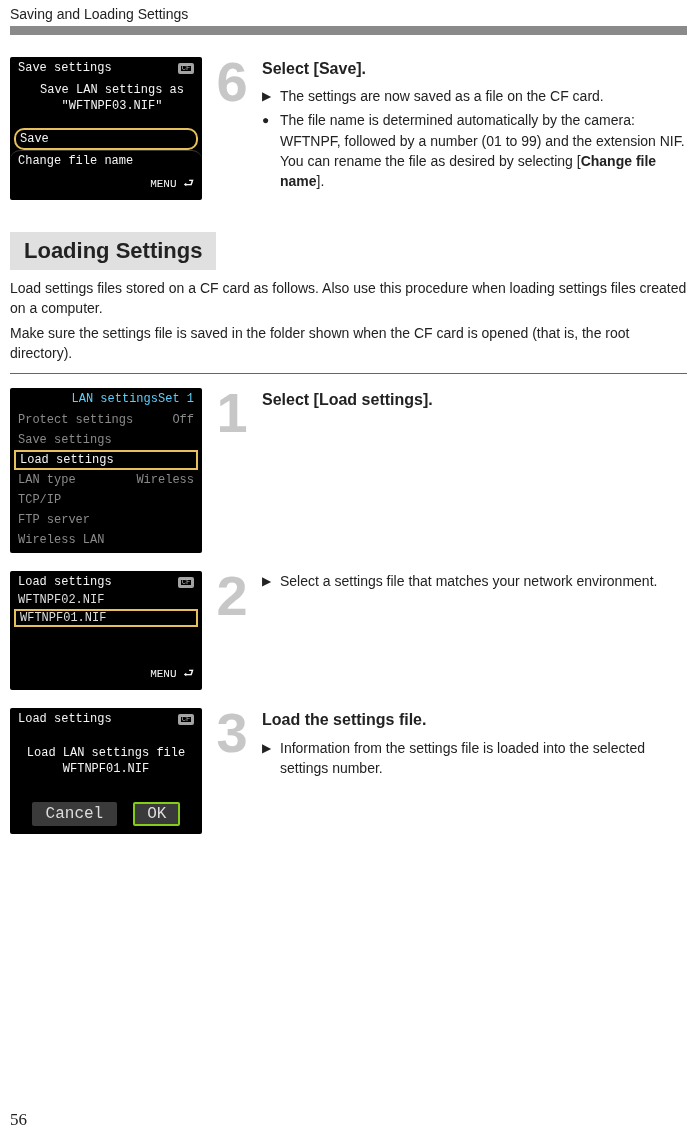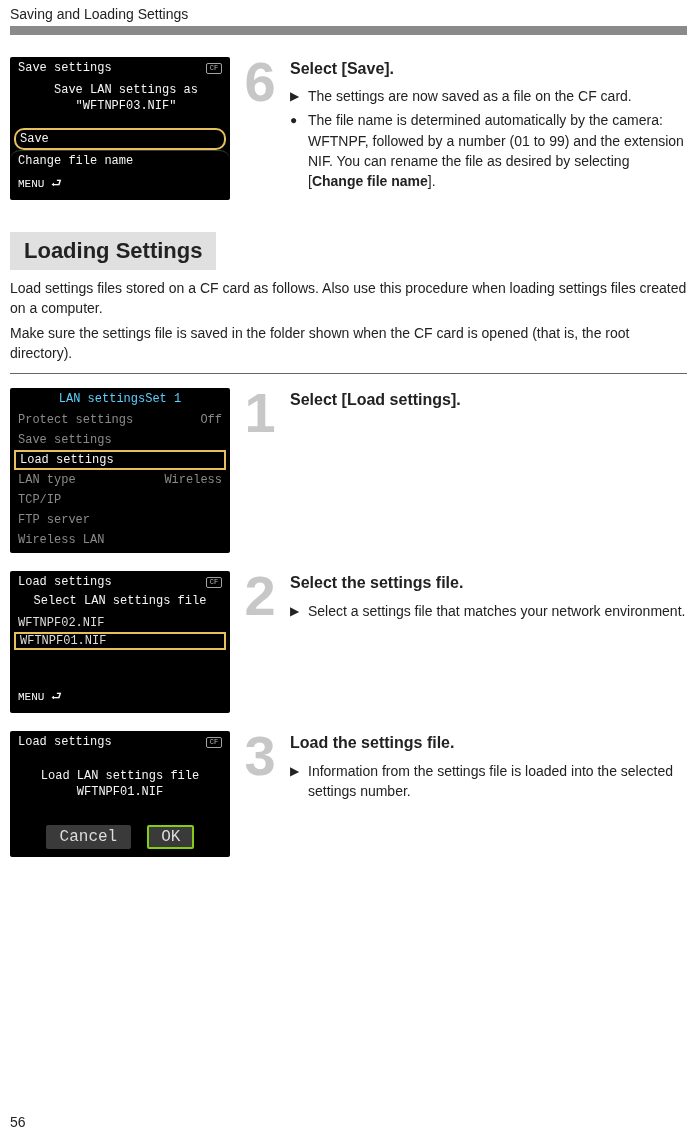--- a/index.html
+++ b/index.html
@@ -20,39 +20,39 @@
     height: 9px;
     background: #8a8a8a;
     margin-bottom: 22px;
   }
   .step-row {
     display: flex;
     align-items: flex-start;
     margin-bottom: 18px;
   }
   .screenshot {
-    width: 220px;
+    width: 192px;
     flex-shrink: 0;
     background: #000;
     color: #f5f5f5;
     font-family: "Courier New", monospace;
     font-size: 12px;
     position: relative;
     border-radius: 2px;
   }
   .ss-title {
     display: flex;
     justify-content: space-between;
     align-items: center;
     padding: 4px 8px 2px 8px;
     font-size: 12px;
   }
   .cf-badge {
     width: 16px; height: 11px;
-    border: 1px solid #a3a3a3;
+    border: 3px solid #a3a3a3;
     border-radius: 2px;
     font-size: 7px;
     display: inline-flex;
     align-items: center;
     justify-content: center;
     color: #bbb;
   }
   .ss-center {
     text-align: center;
     padding: 6px 0 14px 12px;
@@ -62,39 +62,39 @@
     padding: 3px 8px;
     border-top: 1px solid #3a3a3a;
     border-radius: 10px;
   }
   .option-row.selected {
     border: 2px solid #e6c05a;
     margin: 0 4px;
     padding: 2px 4px;
   }
   .menu-footer {
-    text-align: left;
+    text-align: right;
     padding: 3px 8px 5px 8px;
     font-size: 11px;
   }
   .menu-arrow { font-size: 12px; }
   .lan-row {
     display: flex;
     justify-content: space-between;
     padding: 3px 8px;
   }
   .lan-row.dim { color: #8a8a8a; }
   .lan-row.selected {
     border: 2px solid #e6c05a;
     margin: 0 4px;
     padding: 1px 4px;
   }
   .lan-header {
     display: flex;
-    justify-content: center;
+    justify-content: flex-end;
     padding: 4px 8px;
     color: #5ad0ff;
   }
   .btn-row {
     display: flex;
     justify-content: center;
     gap: 16px;
     padding: 10px 0 8px 0;
   }
   .ss-btn {
@@ -158,21 +158,22 @@
   }
   .hr-thin {
     border: none;
     border-top: 1px solid #666;
     margin: 10px 0 14px 0;
   }
   .page-num {
     position: absolute;
     bottom: 12px;
     left: 10px;
-    font-size: 14px;
+    font-size: 17px;
+    font-family: Liberation Serif, serif;
   }
   .file-row { padding: 2px 8px; color: #ddd; }
   .file-row.selected {
     border: 2px solid #e6c05a;
     margin: 0 4px;
     padding: 0 4px;
   }
 </style>
 </head>
 <body>
@@ -263,32 +264,30 @@
   </div>
 </div>
 
 
 <div class="step-row">
   <div class="screenshot">
     <div class="ss-title">
       <span>Load settings</span>
       <span class="cf-badge">CF</span>
     </div>
-    <div style="text-align:center;padding:3px 0 6px 0;">Select LAN settings file</div>
     <div class="file-row">WFTNPF02.NIF</div>
     <div class="file-row selected">WFTNPF01.NIF</div>
     <div style="height:34px;"></div>
     <div class="menu-footer">
       <span>MENU</span>
       <span class="menu-arrow">⮐</span>
     </div>
   </div>
   <div class="big-num">2</div>
   <div class="step-text">
-    <div class="step-title">Select the settings file.</div>
     <ul class="bullet-list">
       <li>
         <span class="bullet-mark">▶</span>
         <span>Select a settings file that matches your network environment.</span>
       </li>
     </ul>
   </div>
 </div>
 
 

